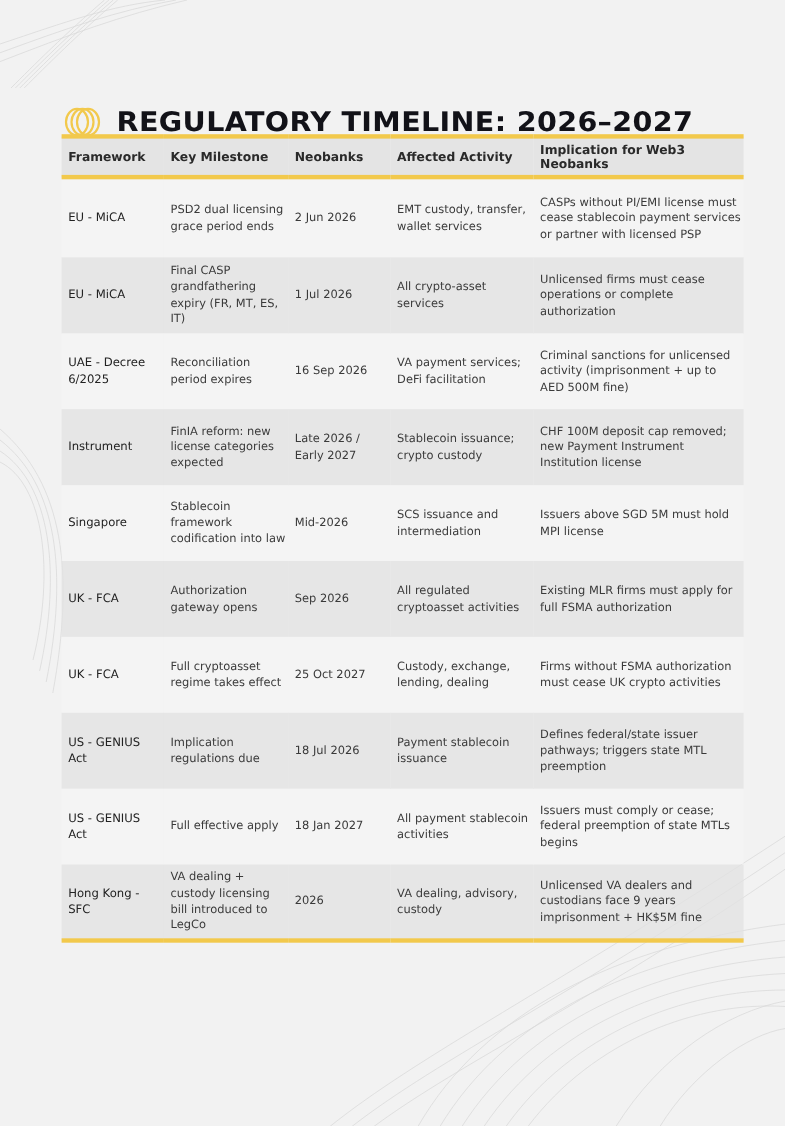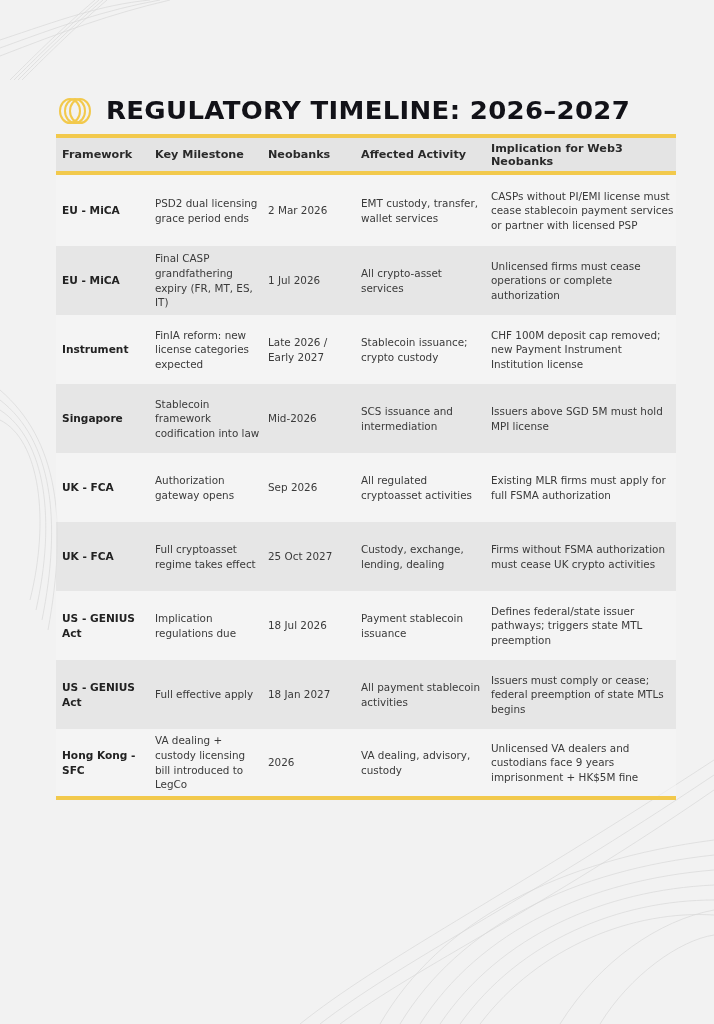--- a/index.html
+++ b/index.html
@@ -16,34 +16,34 @@
     display: flex; align-items: flex-end; z-index: 2;
   }
   .logo { width: 40px; height: 28px; margin-right: 10px; }
   .title {
     font-family: "DejaVu Sans", sans-serif;
     font-weight: bold; font-size: 24.5px; letter-spacing: 0.3px;
     color: #121218; white-space: nowrap;
     transform: scaleX(1.06); transform-origin: left center;
   }
   .table-wrap {
-    position: absolute; left: 56px; top: 134px; width: 620px; z-index: 2;
+    position: absolute; left: 56px; top: 122px; width: 620px; z-index: 2;
   }
   table { border-collapse: collapse; width: 620px; table-layout: fixed; }
   thead tr { background: #e4e4e4; height: 37px; }
   thead th {
     font-weight: bold; font-size: 11.2px; text-align: left; vertical-align: middle;
     color: #2a2a2a; padding: 2px 4px 2px 6px; line-height: 13px;
     border-top: 4px solid #f2c94c; border-bottom: 4px solid #f2c94c;
   }
   tbody td {
     font-size: 10.4px; line-height: 14.6px; vertical-align: middle;
     padding: 0 2px 0 6px; color: #3a3a3a;
   }
-  tbody td.fw { font-weight: bold; color: #222; font-size: 10.6px; }
+  tbody td.fw { font-weight: normal; color: #222; font-size: 10.6px; }
   tbody tr { height: 69px; }
   tbody tr:first-child { height: 73px; }
   tbody tr:nth-child(even) { background: rgba(226,226,226,0.75); }
   tbody tr:nth-child(odd) { background: rgba(246,246,246,0.55); }
   tbody tr:last-child td { border-bottom: 4px solid #f2c94c; }
   col.c1 { width: 93px; } col.c2 { width: 113px; } col.c3 { width: 93px; } col.c4 { width: 130px; } col.c5 { width: 191px; }
 </style>
 </head>
 <body>
 
@@ -100,30 +100,37 @@
         <th>Key Milestone</th>
         <th>Neobanks</th>
         <th>Affected Activity</th>
         <th>Implication for Web3 Neobanks</th>
       </tr>
     </thead>
     <tbody>
       <tr>
         <td class="fw">EU - MiCA</td>
         <td>PSD2 dual licensing grace period ends</td>
-        <td>2 Mar 2026</td>
+        <td>2 Jun 2026</td>
         <td>EMT custody, transfer, wallet services</td>
         <td>CASPs without PI/EMI license must cease stablecoin payment services or partner with licensed PSP</td>
       </tr>
       <tr>
         <td class="fw">EU - MiCA</td>
         <td>Final CASP grandfathering expiry (FR, MT, ES, IT)</td>
         <td>1 Jul 2026</td>
         <td>All crypto-asset services</td>
         <td>Unlicensed firms must cease operations or complete authorization</td>
+      </tr>
+      <tr>
+        <td class="fw">UAE - Decree 6/2025</td>
+        <td>Reconciliation period expires</td>
+        <td>16 Sep 2026</td>
+        <td>VA payment services; DeFi facilitation</td>
+        <td>Criminal sanctions for unlicensed activity (imprisonment + up to AED 500M fine)</td>
       </tr>
       <tr>
         <td class="fw">Instrument</td>
         <td>FinIA reform: new license categories expected</td>
         <td>Late 2026 / Early 2027</td>
         <td>Stablecoin issuance; crypto custody</td>
         <td>CHF 100M deposit cap removed; new Payment Instrument Institution license</td>
       </tr>
       <tr>
         <td class="fw">Singapore</td>

